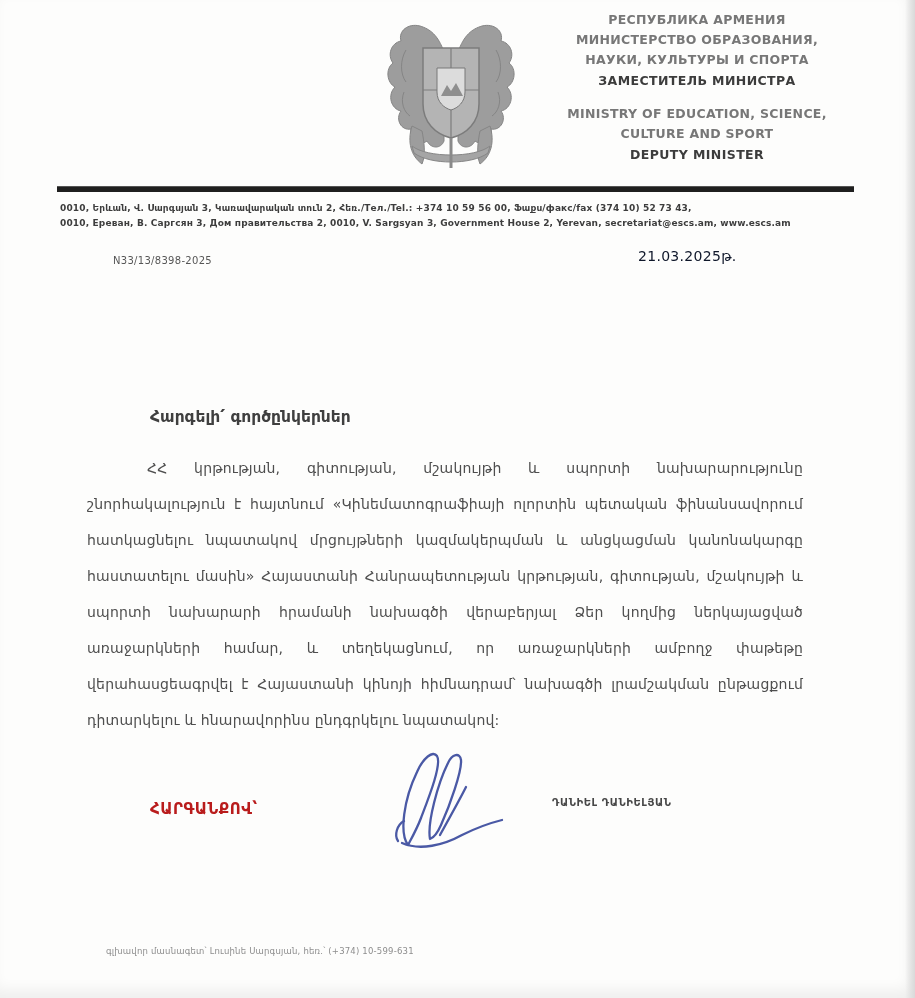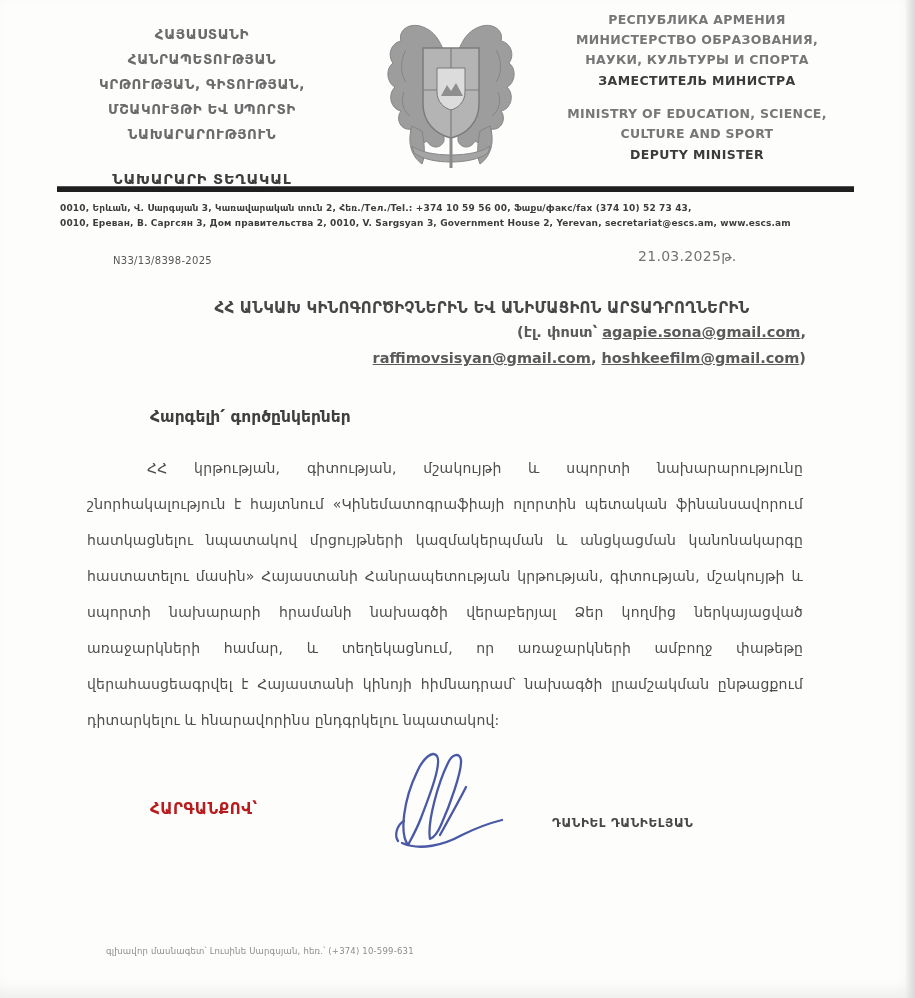--- a/index.html
+++ b/index.html
@@ -37,21 +37,21 @@
   .rule{
     position:absolute;left:57px;top:186px;width:797px;height:5px;
     background:#1f1f1f;border-top:1px solid #555;
   }
   .addr{
     position:absolute;left:60px;top:201px;width:795px;
     font-size:9px;font-weight:bold;color:#3d3d3d;line-height:15px;letter-spacing:.15px;
   }
   
   .refno{position:absolute;left:113px;top:255px;font-size:10px;color:#565656;letter-spacing:.3px;}
-  .date{position:absolute;left:638px;top:248px;font-size:14px;color:#737373;letter-spacing:.3px;}
+  .date{position:absolute;left:638px;top:248px;font-size:14px;color:#0f172a;letter-spacing:.3px;}
   
   .addressee{position:absolute;left:158px;top:297px;width:648px;}
   .addressee .head{
     text-align:center;font-size:15px;font-weight:bold;color:#474747;
     letter-spacing:.2px;line-height:22px;
   }
   .addressee .mailline{
     text-align:right;font-size:14.5px;font-weight:bold;color:#5a5a5a;line-height:26px;
   }
   .addressee a{color:#5a5a5a;text-decoration:underline;cursor:pointer;}
@@ -61,44 +61,36 @@
     font-size:15.5px;font-weight:bold;color:#3f3f3f;
   }
   .body-par{
     position:absolute;left:87px;top:436px;width:716px;
     font-size:14px;color:#4e4e4e;line-height:36px;
     text-align:justify;text-indent:60px;letter-spacing:.2px;
   }
   
   .respect{position:absolute;left:150px;top:800px;font-size:15px;font-weight:bold;color:#b91c1c;letter-spacing:.5px;}
   .sig{position:absolute;left:378px;top:745px;width:135px;height:112px;}
-  .sig-name{position:absolute;left:552px;top:797px;font-size:12px;font-weight:bold;color:#474747;letter-spacing:.6px;margin-top:19px;}
+  .sig-name{position:absolute;left:552px;top:797px;font-size:10px;font-weight:bold;color:#474747;letter-spacing:.6px;}
   
   .foot{
     position:absolute;left:106px;top:942px;
     font-size:8.5px;color:#8d8d8d;line-height:19px;letter-spacing:.2px;
   }
   .foot .l2{padding-left:0px;}
   
   .scan-edge{position:absolute;right:0;top:0;width:10px;height:100%;
     background:linear-gradient(to left,#d9d9d9,rgba(255,255,255,0));}
 </style>
 </head>
 <body>
 
 <div class="page">
 
-  <div class="hdr-left">
-    <div class="ln">ՀԱՅԱՍՏԱՆԻ</div>
-    <div class="ln">ՀԱՆՐԱՊԵՏՈՒԹՅԱՆ</div>
-    <div class="ln">ԿՐԹՈՒԹՅԱՆ, ԳԻՏՈՒԹՅԱՆ,</div>
-    <div class="ln">ՄՇԱԿՈՒՅԹԻ ԵՎ ՍՊՈՐՏԻ</div>
-    <div class="ln">ՆԱԽԱՐԱՐՈՒԹՅՈՒՆ</div>
-    <div class="title">ՆԱԽԱՐԱՐԻ ՏԵՂԱԿԱԼ</div>
-  </div>
 
   <div class="emblem">
     <svg viewBox="0 0 142 162" width="142" height="162" aria-hidden="true">
       <g fill="#9d9d9d" stroke="#858585" stroke-width="1">
 
         <path d="M40 10 C28 7 18 15 21 25 C11 27 7 39 13 47 C5 53 7 67 15 71 C7 79 11 93 21 95 C15 103 21 115 31 113 C29 123 39 131 47 125 C51 133 61 133 64 125 L64 36 C58 19 50 13 40 10 Z"></path>
         <path d="M26 34 C20 44 20 58 26 66" fill="none"></path>
         <path d="M24 76 C20 86 24 96 30 100" fill="none"></path>
 
         <path d="M102 10 C114 7 124 15 121 25 C131 27 135 39 129 47 C137 53 135 67 127 71 C135 79 131 93 121 95 C127 103 121 115 111 113 C113 123 103 131 95 125 C91 133 81 133 78 125 L78 36 C84 19 92 13 102 10 Z"></path>
@@ -136,29 +128,20 @@
   <div class="rule"></div>
 
   <div class="addr">
     <div>0010, Երևան, Վ. Սարգսյան 3, Կառավարական տուն 2, Հեռ./Тел./Tel.: +374 10 59 56 00, Ֆաքս/факс/fax (374 10) 52 73 43,</div>
     <div>0010, Ереван, В. Саргсян 3, Дом правительства 2, 0010, V. Sargsyan 3, Government House 2, Yerevan, secretariat@escs.am, www.escs.am</div>
   </div>
 
   <div class="refno">N33/13/8398-2025</div>
   <div class="date">21.03.2025թ.</div>
 
-  <div class="addressee">
-    <div class="head">ՀՀ ԱՆԿԱԽ ԿԻՆՈԳՈՐԾԻՉՆԵՐԻՆ ԵՎ ԱՆԻՄԱՑԻՈՆ ԱՐՏԱԴՐՈՂՆԵՐԻՆ</div>
-    <div class="mailline">
-      <span>(էլ. փոստ՝ </span><a>agapie.sona@gmail.com</a><span>,</span>
-    </div>
-    <div class="mailline">
-      <a>raffimovsisyan@gmail.com</a><span>, </span><a>hoshkeefilm@gmail.com</a><span>)</span>
-    </div>
-  </div>
 
   <div class="salutation">Հարգելի՛ գործընկերներ</div>
   <p class="body-par">ՀՀ կրթության, գիտության, մշակույթի և սպորտի նախարարությունը շնորհակալություն է հայտնում «Կինեմատոգրաֆիայի ոլորտին պետական ֆինանսավորում հատկացնելու նպատակով մրցույթների կազմակերպման և անցկացման կանոնակարգը հաստատելու մասին» Հայաստանի Հանրապետության կրթության, գիտության, մշակույթի և սպորտի նախարարի հրամանի նախագծի վերաբերյալ Ձեր կողմից ներկայացված առաջարկների համար, և տեղեկացնում, որ առաջարկների ամբողջ փաթեթը վերահասցեագրվել է Հայաստանի կինոյի հիմնադրամ՝ նախագծի լրամշակման ընթացքում դիտարկելու և հնարավորինս ընդգրկելու նպատակով:</p>
 
   <div class="respect">ՀԱՐԳԱՆՔՈՎ՝</div>
   <div class="sig">
     <svg viewBox="0 0 135 112" width="135" height="112" aria-hidden="true">
       <g fill="none" stroke="#4a59a5" stroke-width="2.3" stroke-linecap="round" stroke-linejoin="round">
         <path d="M30 100 C21 88 26 54 39 27 C45 13 55 5 59 11 C64 19 51 52 43 73 C38 86 32 96 30 100 Z"></path>
         <path d="M52 94 C49 78 60 38 70 18 C74 9 82 7 83 15 C84 26 72 60 63 80 C59 89 55 93 52 94 Z"></path>

